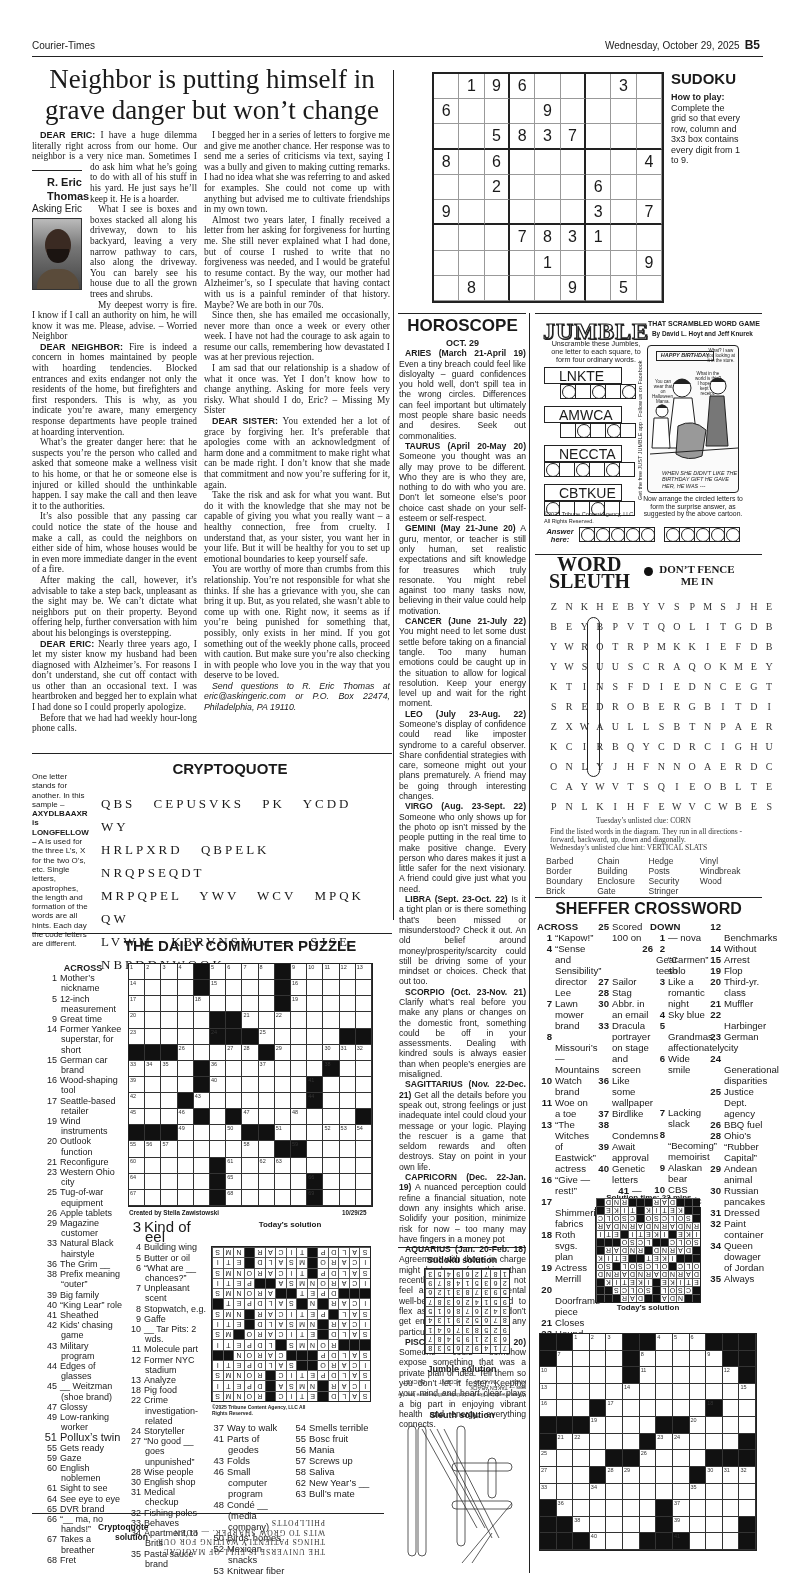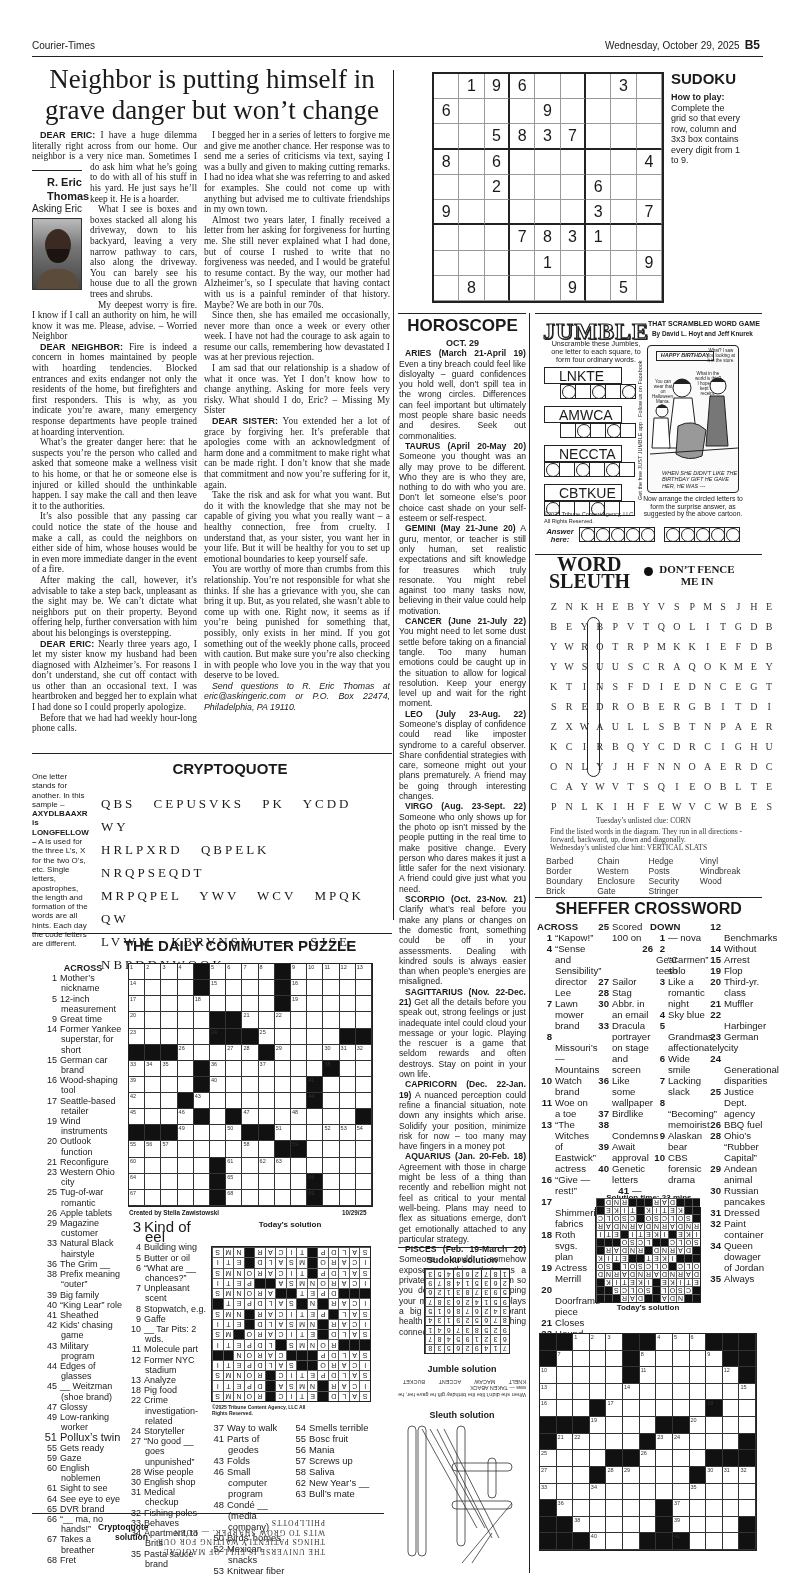--- a/index.html
+++ b/index.html
@@ -197,20 +197,21 @@
 
 <div class="abs section-title" style="left:399px;top:316px;width:127px;font-size:17px;">HOROSCOPE</div>
 <div class="abs horo" id="horo" style="top:338px;">
   <div class="section-title" style="font-size:9px;">OCT. 29</div>
 <p><b>ARIES (March 21-April 19)</b> Even a tiny breach could feel like disloyalty – guard confidences you hold well, don’t spill tea in the wrong circles. Differences can feel important but ultimately most people share basic needs and desires. Seek out commonalities.</p>
     <p><b>TAURUS (April 20-May 20)</b> Someone you thought was an ally may prove to be different. Who they are is who they are, nothing to do with who you are. Don’t let someone else’s poor choice cast shade on your self-esteem or self-respect.</p>
     <p><b>GEMINI (May 21-June 20)</b> A guru, mentor, or teacher is still only human, set realistic expectations and sift knowledge for treasures which truly resonate. You might rebel against too many tasks now, believing in their value could help motivation.</p>
     <p><b>CANCER (June 21-July 22)</b> You might need to let some dust settle before taking on a financial tangle. Too many human emotions could be caught up in the situation to allow for logical resolution. Keep your energy level up and wait for the right moment.</p>
     <p><b>LEO (July 23-Aug. 22)</b> Someone’s display of confidence could read like imposter syndrome to a careful observer. Share confidential strategies with care, someone might out your plans prematurely. A friend may be going through interesting changes.</p>
     <p><b>VIRGO (Aug. 23-Sept. 22)</b> Someone who only shows up for the photo op isn’t missed by the people putting in the real time to make positive change. Every person who dares makes it just a little safer for the next visionary. A friend could give just what you need.</p>
+    <p><b>LIBRA (Sept. 23-Oct. 22)</b> Is it a tight plan or is there something that’s been missed or misunderstood? Check it out. An old belief around money/prosperity/scarcity could still be driving some of your mindset or choices. Check that out too.</p>
     <p><b>SCORPIO (Oct. 23-Nov. 21)</b> Clarify what’s real before you make any plans or changes on the domestic front, something could be off in your assessments. Dealing with kindred souls is always easier than when people’s energies are misaligned.</p>
     <p><b>SAGITTARIUS (Nov. 22-Dec. 21)</b> Get all the details before you speak out, strong feelings or just inadequate intel could cloud your message or your logic. Playing the rescuer is a game that seldom rewards and often destroys. Stay on point in your own life.</p>
     <p><b>CAPRICORN (Dec. 22-Jan. 19)</b> A nuanced perception could refine a financial situation, note down any insights which arise. Solidify your position, minimize risk for now – too many may have fingers in a money pot</p>
     <p><b>AQUARIUS (Jan. 20-Feb. 18)</b> Agreement with those in charge might be less of a thing than recently and rebellion might not feel as critical to your mental well-being. Plans may need to flex as situations emerge, don’t get emotionally attached to any particular strategy.</p>
     <p><b>PISCES (Feb. 19-March 20)</b> Someone could somehow expose something that was a private plan or idea. Tell them so you don’t let it fester. Keeping your mind and heart clear plays a big part in enjoying vibrant health and energy, everything connects.</p>
   </div>
 <div class="abs vrule" style="left:529px;top:313px;height:1260px;"></div>
 
 <div class="abs rule" style="left:535px;top:313px;width:227px;height:1px;"></div>
 <div class="abs jumble-logo" style="left:543px;top:318px;">JUMBLE</div>
@@ -506,21 +507,21 @@
 </div>
 <div class="abs wlist" id="ws-words" style="left:546px;top:856px;width:205px;display:flex;">
     <div style="width: 52px;">
       <div>Barbed</div>
       <div>Border</div>
       <div>Boundary</div>
       <div>Brick</div>
     </div>
     <div style="width: 52px;">
       <div>Chain</div>
-      <div>Western</div>
+      <div>Building</div>
       <div>Enclosure</div>
       <div>Gate</div>
     </div>
     <div style="width: 52px;">
       <div>Hedge</div>
       <div>Posts</div>
       <div>Security</div>
       <div>Stringer</div>
     </div>
     <div style="width: 52px;">
@@ -564,21 +565,21 @@
     <div class="sclue" style="padding-left: 18px; text-indent: -18px; margin-left: 20px;"><span class="n">41</span><span>— Lanka</span></div>
   </div>
 <div class="abs" id="sh-col3" style="left:650px;top:921px;width:58px;">
     <div class="sclue" style="font-weight: bold;">DOWN</div>
     <div class="sclue" style="padding-left: 18px; text-indent: -18px;"><span class="n">1</span><span>— nova</span></div>
     <div class="sclue" style="padding-left: 18px; text-indent: -18px;"><span class="n">2</span><span>“Carmen” solo</span></div>
     <div class="sclue" style="padding-left: 18px; text-indent: -18px;"><span class="n">3</span><span>Like a romantic night</span></div>
     <div class="sclue" style="padding-left: 18px; text-indent: -18px;"><span class="n">4</span><span>Sky blue</span></div>
     <div class="sclue" style="padding-left: 18px; text-indent: -18px;"><span class="n">5</span><span>Grandmas, affectionately</span></div>
     <div class="sclue" style="padding-left: 18px; text-indent: -18px;"><span class="n">6</span><span>Wide smile</span></div>
-    <div class="sclue" style="padding-left: 18px; text-indent: -18px;"><span class="n">7</span><span>Lacking slack</span></div>
+    <div class="sclue" style="padding-left: 18px; text-indent: -18px; margin-top: 32px;"><span class="n">7</span><span>Lacking slack</span></div>
     <div class="sclue" style="padding-left: 18px; text-indent: -18px;"><span class="n">8</span><span>“Becoming” memoirist</span></div>
     <div class="sclue" style="padding-left: 18px; text-indent: -18px;"><span class="n">9</span><span>Alaskan bear</span></div>
     <div class="sclue" style="padding-left: 18px; text-indent: -18px;"><span class="n">10</span><span>CBS forensic drama</span></div>
   </div>
 <div class="abs" id="sh-col4" style="left:706px;top:921px;width:60px;">
     <div class="sclue" style="padding-left: 18px; text-indent: -18px;"><span class="n">12</span><span>Benchmarks</span></div>
     <div class="sclue" style="padding-left: 18px; text-indent: -18px;"><span class="n">14</span><span>Without</span></div>
     <div class="sclue" style="padding-left: 18px; text-indent: -18px;"><span class="n">15</span><span>Arrest</span></div>
     <div class="sclue" style="padding-left: 18px; text-indent: -18px;"><span class="n">19</span><span>Flop</span></div>
     <div class="sclue" style="padding-left: 18px; text-indent: -18px;"><span class="n">20</span><span>Third-yr. class</span></div>
@@ -1046,21 +1047,21 @@
     <div class="clue" style="padding-left: 18px; text-indent: -18px; font-size: 9px; line-height: 10.2px;"><span class="n">5</span><span>12-inch measurement</span></div>
     <div class="clue" style="padding-left: 18px; text-indent: -18px; font-size: 9px; line-height: 10.2px;"><span class="n">9</span><span>Great time</span></div>
     <div class="clue" style="padding-left: 18px; text-indent: -18px; font-size: 9px; line-height: 10.2px;"><span class="n">14</span><span>Former Yankee superstar, for short</span></div>
     <div class="clue" style="padding-left: 18px; text-indent: -18px; font-size: 9px; line-height: 10.2px;"><span class="n">15</span><span>German car brand</span></div>
     <div class="clue" style="padding-left: 18px; text-indent: -18px; font-size: 9px; line-height: 10.2px;"><span class="n">16</span><span>Wood-shaping tool</span></div>
     <div class="clue" style="padding-left: 18px; text-indent: -18px; font-size: 9px; line-height: 10.2px;"><span class="n">17</span><span>Seattle-based retailer</span></div>
     <div class="clue" style="padding-left: 18px; text-indent: -18px; font-size: 9px; line-height: 10.2px;"><span class="n">19</span><span>Wind instruments</span></div>
     <div class="clue" style="padding-left: 18px; text-indent: -18px; font-size: 9px; line-height: 10.2px;"><span class="n">20</span><span>Outlook function</span></div>
     <div class="clue" style="padding-left: 18px; text-indent: -18px; font-size: 9px; line-height: 10.2px;"><span class="n">21</span><span>Reconfigure</span></div>
     <div class="clue" style="padding-left: 18px; text-indent: -18px; font-size: 9px; line-height: 10.2px;"><span class="n">23</span><span>Western Ohio city</span></div>
-    <div class="clue" style="padding-left: 18px; text-indent: -18px; font-size: 9px; line-height: 10.2px;"><span class="n">25</span><span>Tug-of-war romantic</span></div>
+    <div class="clue" style="padding-left: 18px; text-indent: -18px; font-size: 9px; line-height: 10.2px;"><span class="n">25</span><span>Tug-of-war equipment</span></div>
     <div class="clue" style="padding-left: 18px; text-indent: -18px; font-size: 9px; line-height: 10.2px;"><span class="n">26</span><span>Apple tablets</span></div>
     <div class="clue" style="padding-left: 18px; text-indent: -18px; font-size: 9px; line-height: 10.2px;"><span class="n">29</span><span>Magazine customer</span></div>
     <div class="clue" style="padding-left: 18px; text-indent: -18px; font-size: 9px; line-height: 10.2px;"><span class="n">33</span><span>Natural Black hairstyle</span></div>
     <div class="clue" style="padding-left: 18px; text-indent: -18px; font-size: 9px; line-height: 10.2px;"><span class="n">36</span><span>The Grim __</span></div>
     <div class="clue" style="padding-left: 18px; text-indent: -18px; font-size: 9px; line-height: 10.2px;"><span class="n">38</span><span>Prefix meaning “outer”</span></div>
     <div class="clue" style="padding-left: 18px; text-indent: -18px; font-size: 9px; line-height: 10.2px;"><span class="n">39</span><span>Big family</span></div>
     <div class="clue" style="padding-left: 18px; text-indent: -18px; font-size: 9px; line-height: 10.2px;"><span class="n">40</span><span>“King Lear” role</span></div>
     <div class="clue" style="padding-left: 18px; text-indent: -18px; font-size: 9px; line-height: 10.2px;"><span class="n">41</span><span>Sheathed</span></div>
     <div class="clue" style="padding-left: 18px; text-indent: -18px; font-size: 9px; line-height: 10.2px;"><span class="n">42</span><span>Kids’ chasing game</span></div>
     <div class="clue" style="padding-left: 18px; text-indent: -18px; font-size: 9px; line-height: 10.2px;"><span class="n">43</span><span>Military program</span></div>

